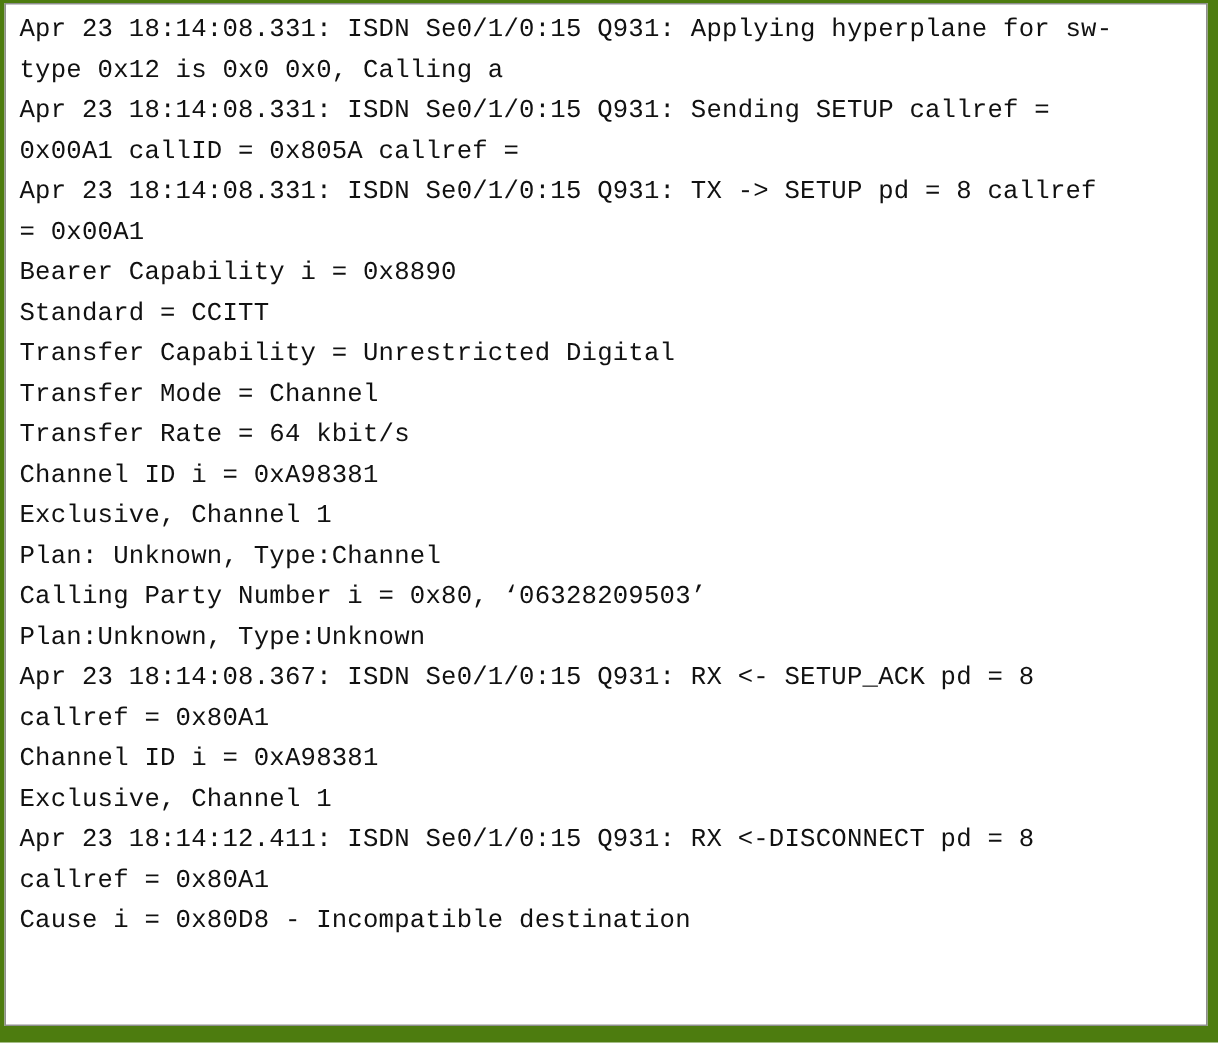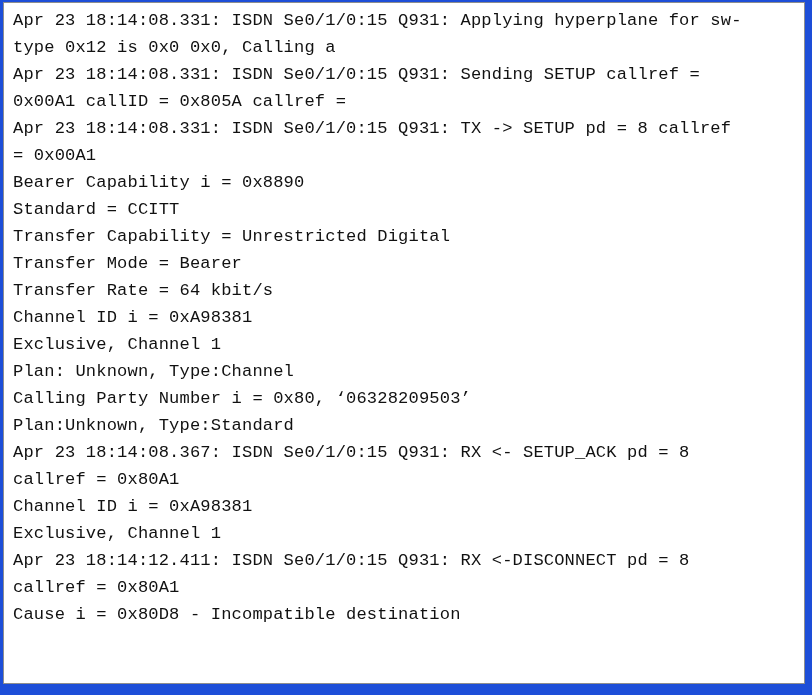--- a/index.html
+++ b/index.html
@@ -13,21 +13,21 @@
     background: #ffffff;
     font-family: "Liberation Mono", "DejaVu Sans Mono", monospace;
     overflow: hidden;
   }
 
   
   .scan-canvas {
     position: relative;
     width: 812px;
     height: 695px;
-    background: #1d4ed8;
+    background: #4d7c0f;
   }
 
   
   .log-frame {
     position: absolute;
     left: 3px;
     top: 2px;
     width: 802px;
     height: 682px;
     box-sizing: border-box;
@@ -70,27 +70,27 @@
 
       <div class="log-line">Apr 23 18:14:08.331: ISDN Se0/1/0:15 Q931: Applying hyperplane for sw-</div>
       <div class="log-line is-wrap">type 0x12 is 0x0 0x0, Calling a</div>
       <div class="log-line">Apr 23 18:14:08.331: ISDN Se0/1/0:15 Q931: Sending SETUP callref =</div>
       <div class="log-line is-wrap">0x00A1 callID = 0x805A callref =</div>
       <div class="log-line">Apr 23 18:14:08.331: ISDN Se0/1/0:15 Q931: TX -&gt; SETUP pd = 8 callref</div>
       <div class="log-line is-wrap">= 0x00A1</div>
       <div class="log-line">Bearer Capability i = 0x8890</div>
       <div class="log-line">Standard = CCITT</div>
       <div class="log-line">Transfer Capability = Unrestricted Digital</div>
-      <div class="log-line">Transfer Mode = Bearer</div>
+      <div class="log-line">Transfer Mode = Channel</div>
       <div class="log-line">Transfer Rate = 64 kbit/s</div>
       <div class="log-line">Channel ID i = 0xA98381</div>
       <div class="log-line">Exclusive, Channel 1</div>
       <div class="log-line">Plan: Unknown, Type:Channel</div>
       <div class="log-line">Calling Party Number i = 0x80, ‘06328209503’</div>
-      <div class="log-line">Plan:Unknown, Type:Standard</div>
+      <div class="log-line">Plan:Unknown, Type:Unknown</div>
       <div class="log-line">Apr 23 18:14:08.367: ISDN Se0/1/0:15 Q931: RX &lt;- SETUP_ACK pd = 8</div>
       <div class="log-line is-wrap">callref = 0x80A1</div>
       <div class="log-line">Channel ID i = 0xA98381</div>
       <div class="log-line">Exclusive, Channel 1</div>
       <div class="log-line">Apr 23 18:14:12.411: ISDN Se0/1/0:15 Q931: RX &lt;-DISCONNECT pd = 8</div>
       <div class="log-line is-wrap">callref = 0x80A1</div>
       <div class="log-line">Cause i = 0x80D8 - Incompatible destination</div>
 
     </div>
   </div>

